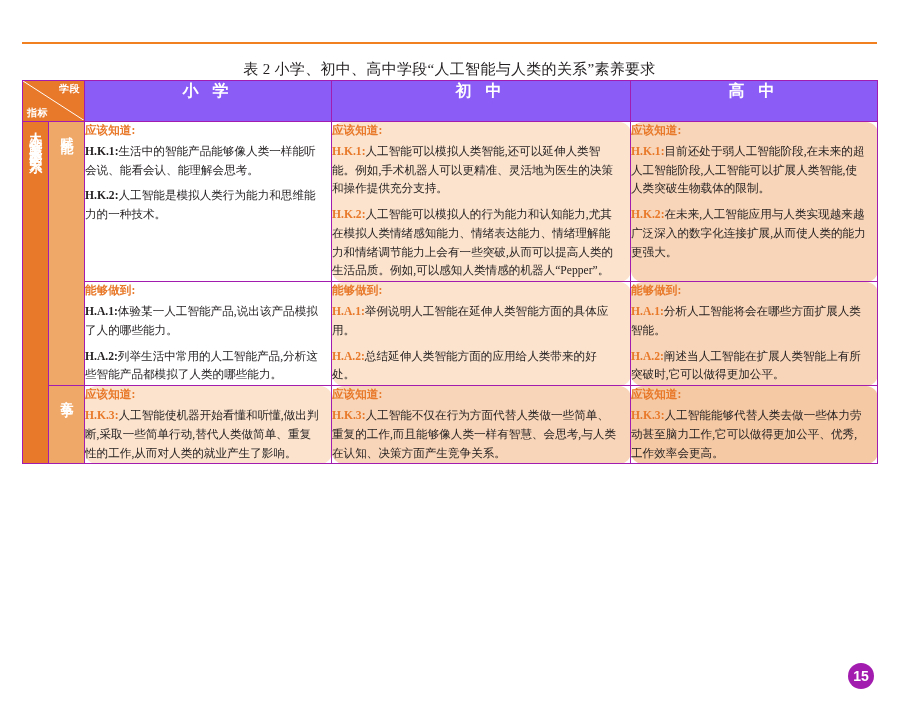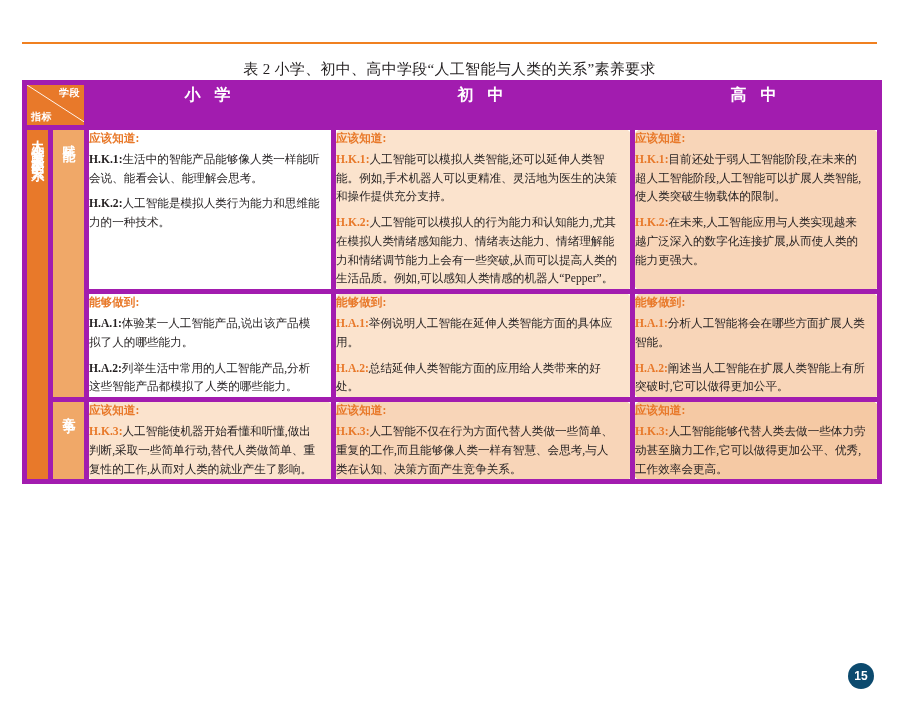--- a/index.html
+++ b/index.html
@@ -40,21 +40,21 @@
   }
   table.matrix {
     position: absolute;
     left: 22px;
     top: 80px;
     width: 855px;
     border-collapse: collapse;
     table-layout: fixed;
   }
   table.matrix td, table.matrix th {
-    border: 5px solid #a21caf;
+    border: 1px solid #a21caf;
     vertical-align: top;
     padding: 0;
   }
   
   .hdr-corner {
     width: 62px;
     background: #e8792a;
     position: relative;
     height: 40px;
     padding: 0;
@@ -75,21 +75,21 @@
   .hdr-corner .lbl-index {
     position: absolute;
     left: 4px;
     bottom: 1px;
     font-size: 10px;
     color: #ffffff;
     font-weight: bold;
     letter-spacing: .5px;
   }
   .hdr-cell {
-    background: #a21caf;
+    background: #8b5cf6;
     color: #ffffff;
     font-size: 16px;
     font-weight: bold;
     text-align: center;
     height: 40px;
     letter-spacing: 5px;
     vertical-align: middle;
   }
   
   .spine {
@@ -158,23 +158,23 @@
   col.c-mid   { width: 299px; }
   col.c-high  { width: 247px; }
   
   .pagenum {
     position: absolute;
     right: 25px;
     bottom: 22px;
     width: 26px;
     height: 26px;
     border-radius: 50%;
-    background: #0c4a6e;
-    color: #ffffff;
-    font-size: 12px;
+    background: #a21caf;
+    color: #ffffff;
+    font-size: 14px;
     font-weight: bold;
     display: flex;
     align-items: center;
     justify-content: center;
     font-family: "Liberation Sans", sans-serif;
   }
 </style>
 </head>
 <body>
 

